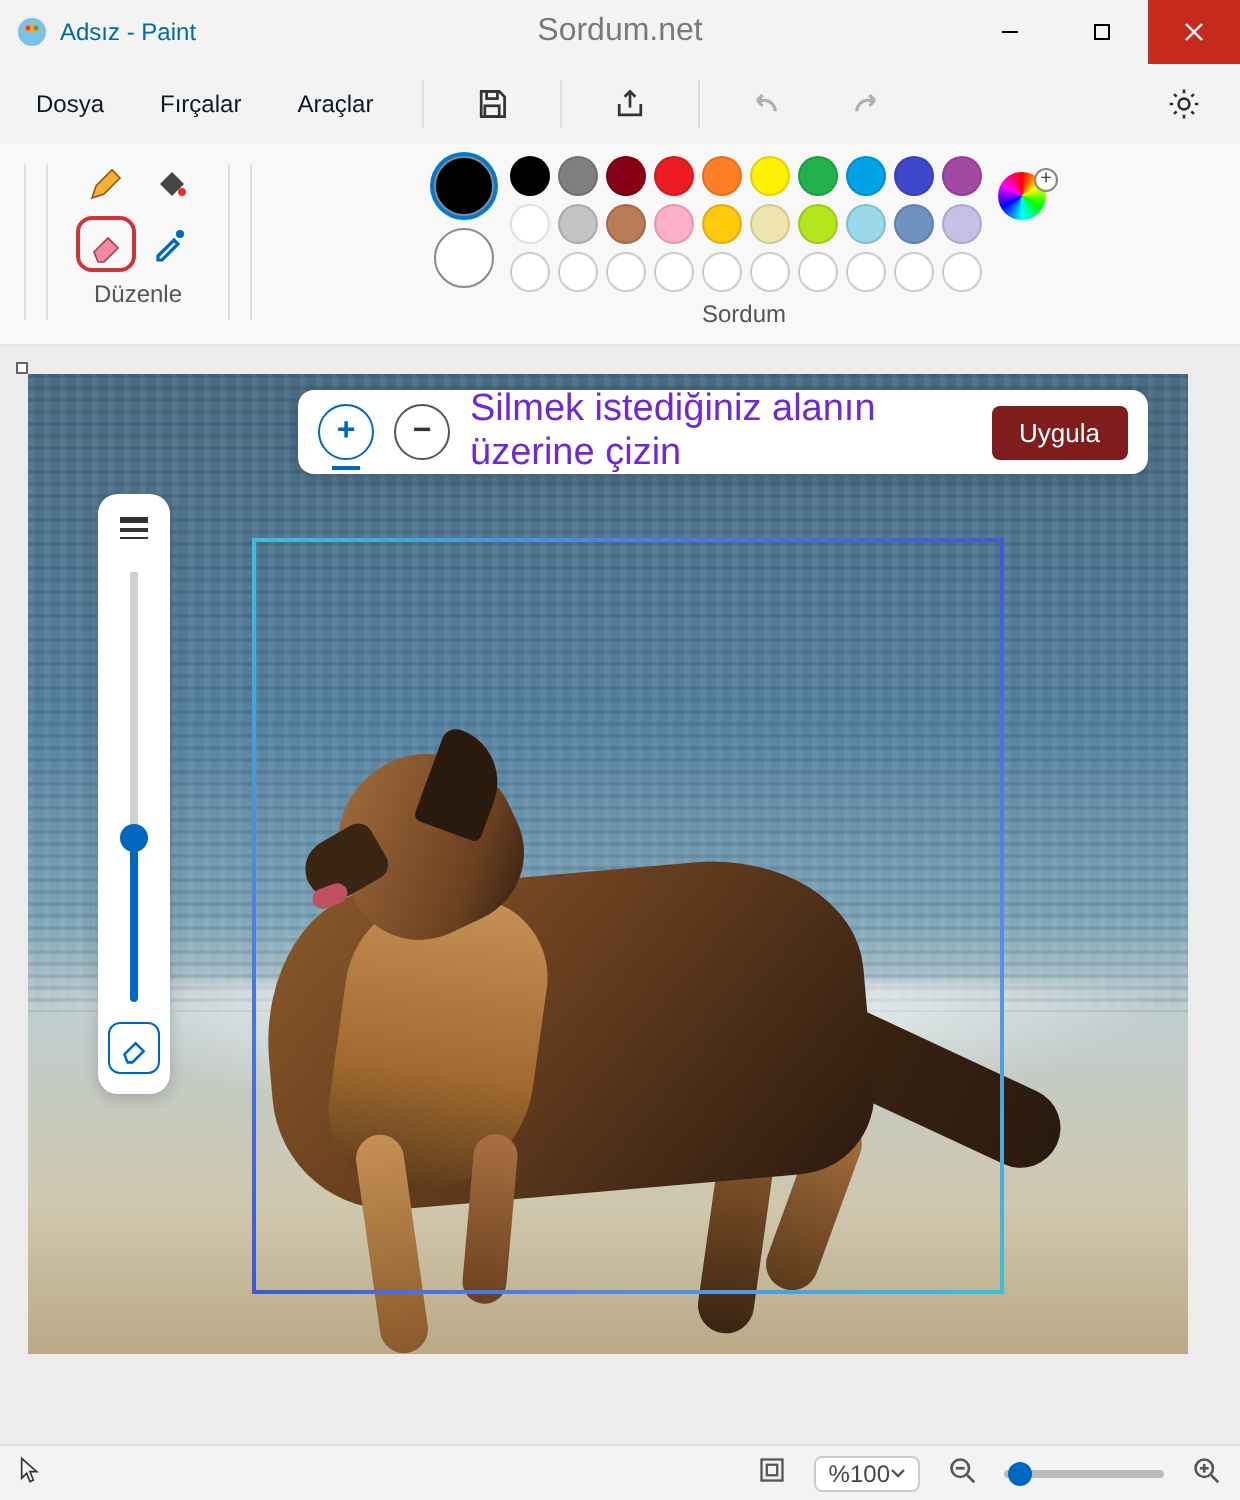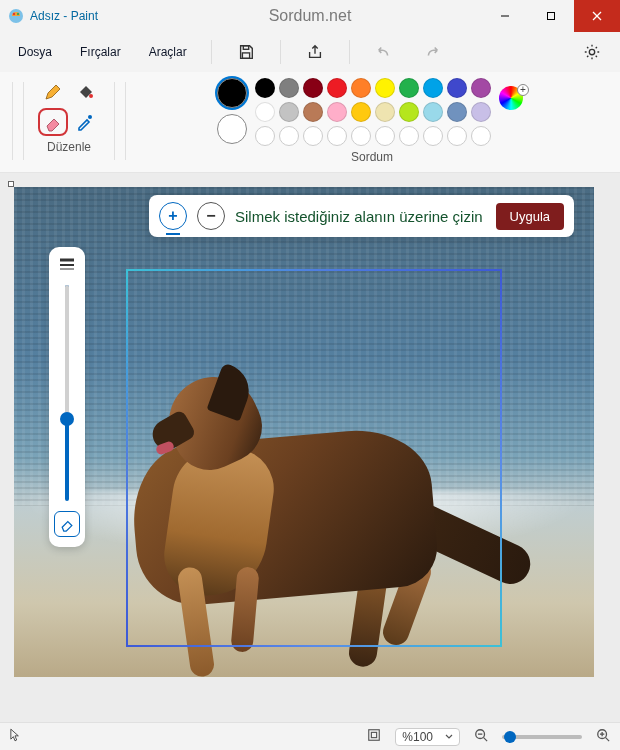--- a/index.html
+++ b/index.html
@@ -55,34 +55,34 @@
   .dog-leg1 { position:absolute; left:170px; top:380px; width:24px; height:110px; background: linear-gradient(180deg,#c49055,#8b5a2b); border-radius: 12px; transform: rotate(-8deg); }
   .dog-leg2 { position:absolute; left:220px; top:380px; width:22px; height:85px; background: linear-gradient(180deg,#a87040,#6b4020); border-radius: 12px; transform: rotate(5deg); }
   .dog-leg3 { position:absolute; left:340px; top:380px; width:28px; height:100px; background: linear-gradient(180deg,#8b5a2b,#3a2412); border-radius: 14px; transform: rotate(8deg); }
   .dog-leg4 { position:absolute; left:380px; top:370px; width:26px; height:90px; background: linear-gradient(180deg,#a87040,#5a3a1a); border-radius: 14px; transform: rotate(20deg); }
   .dog-tail { position:absolute; left:400px; top:340px; width:120px; height:40px; background: linear-gradient(90deg,#3a2412,#2a1a0e); border-radius: 20px 60px 60px 20px; transform: rotate(25deg); }
   
   .floatbar { position: absolute; top: 8px; left: 135px; right: 20px; height: 42px; background: #fff; border-radius: 8px; box-shadow: 0 2px 8px #00000030; display: flex; align-items: center; padding: 0 10px; gap: 10px; }
   .circlebtn { width: 28px; height: 28px; border: 1.5px solid #555; border-radius: 50%; display: flex; align-items: center; justify-content: center; font-size: 16px; font-weight: 600; color: #333; }
   .circlebtn.active { border-color: #0067c0; color: #0067c0; position: relative; }
   .circlebtn.active::after { content:""; position:absolute; bottom:-6px; left:6px; right:6px; height:2px; background:#0067c0; }
-  .floatbar .hint { font-size: 15px; color: #14532d; flex: 1; }
+  .floatbar .hint { font-size: 19px; color: #6d28d9; flex: 1; }
   .applybtn { background: #7f1d1d; color: #fff; border: none; border-radius: 4px; padding: 6px 14px; font-size: 13px; }
   
   .selection-rect { position: absolute; top: 82px; left: 112px; width: 376px; height: 378px; border: 2px solid; border-image: linear-gradient(135deg, #3cc1d7, #4f7fe0, #3d59d6, #5a8ae8, #3cc1d7) 1; pointer-events: none; }
   
   .brush-panel { position: absolute; top: 60px; left: 35px; width: 36px; height: 300px; background: #fff; border-radius: 10px; box-shadow: 0 2px 8px #00000030; display: flex; flex-direction: column; align-items: center; padding: 10px 0; }
   .brush-panel .top-icon svg { width: 18px; height: 14px; }
   .brush-panel .track { flex: 1; width: 4px; background: #0067c0; border-radius: 2px; margin: 10px 0; position: relative; }
   .brush-panel .track::before { content:""; position:absolute; top:0; left:0; right:0; height:62%; background:#d0d0d0; border-radius:2px; }
   .brush-panel .thumb { position: absolute; top: 62%; left: 50%; transform: translate(-50%, -50%); width: 14px; height: 14px; background: #0067c0; border-radius: 50%; }
   .brush-panel .bottom-icon { width: 26px; height: 26px; border: 1px solid #0067c0; border-radius: 6px; display: flex; align-items: center; justify-content: center; color: #0067c0; }
   .statusbar { height: 28px; background: #f3f3f3; border-top: 1px solid #e0e0e0; display: flex; align-items: center; padding: 0 10px; gap: 14px; font-size: 12px; color: #444; }
   .statusbar .spacer { flex: 1; }
-  .zoom-box { display: flex; align-items: center; border: 1px solid #ccc; border-radius: 4px; padding: 1px 6px; gap: 12px; background: #fff; }
+  .zoom-box { display: flex; align-items: center; border: 1px solid #ccc; border-radius: 4px; padding: 1px 6px; gap: 0; background: #fff; }
   .zoom-slider { width: 80px; height: 4px; background: #bbb; border-radius: 2px; position: relative; }
   .zoom-slider .zthumb { position: absolute; left: 10%; top: 50%; transform: translate(-50%,-50%); width: 12px; height: 12px; background: #0067c0; border-radius: 50%; }
 </style>
 </head>
 <body>
 
 <div class="titlebar">
   <span class="icon">
     <svg viewBox="0 0 16 16">
         <circle cx="8" cy="8" r="7" fill="#7cc1e8"></circle>

